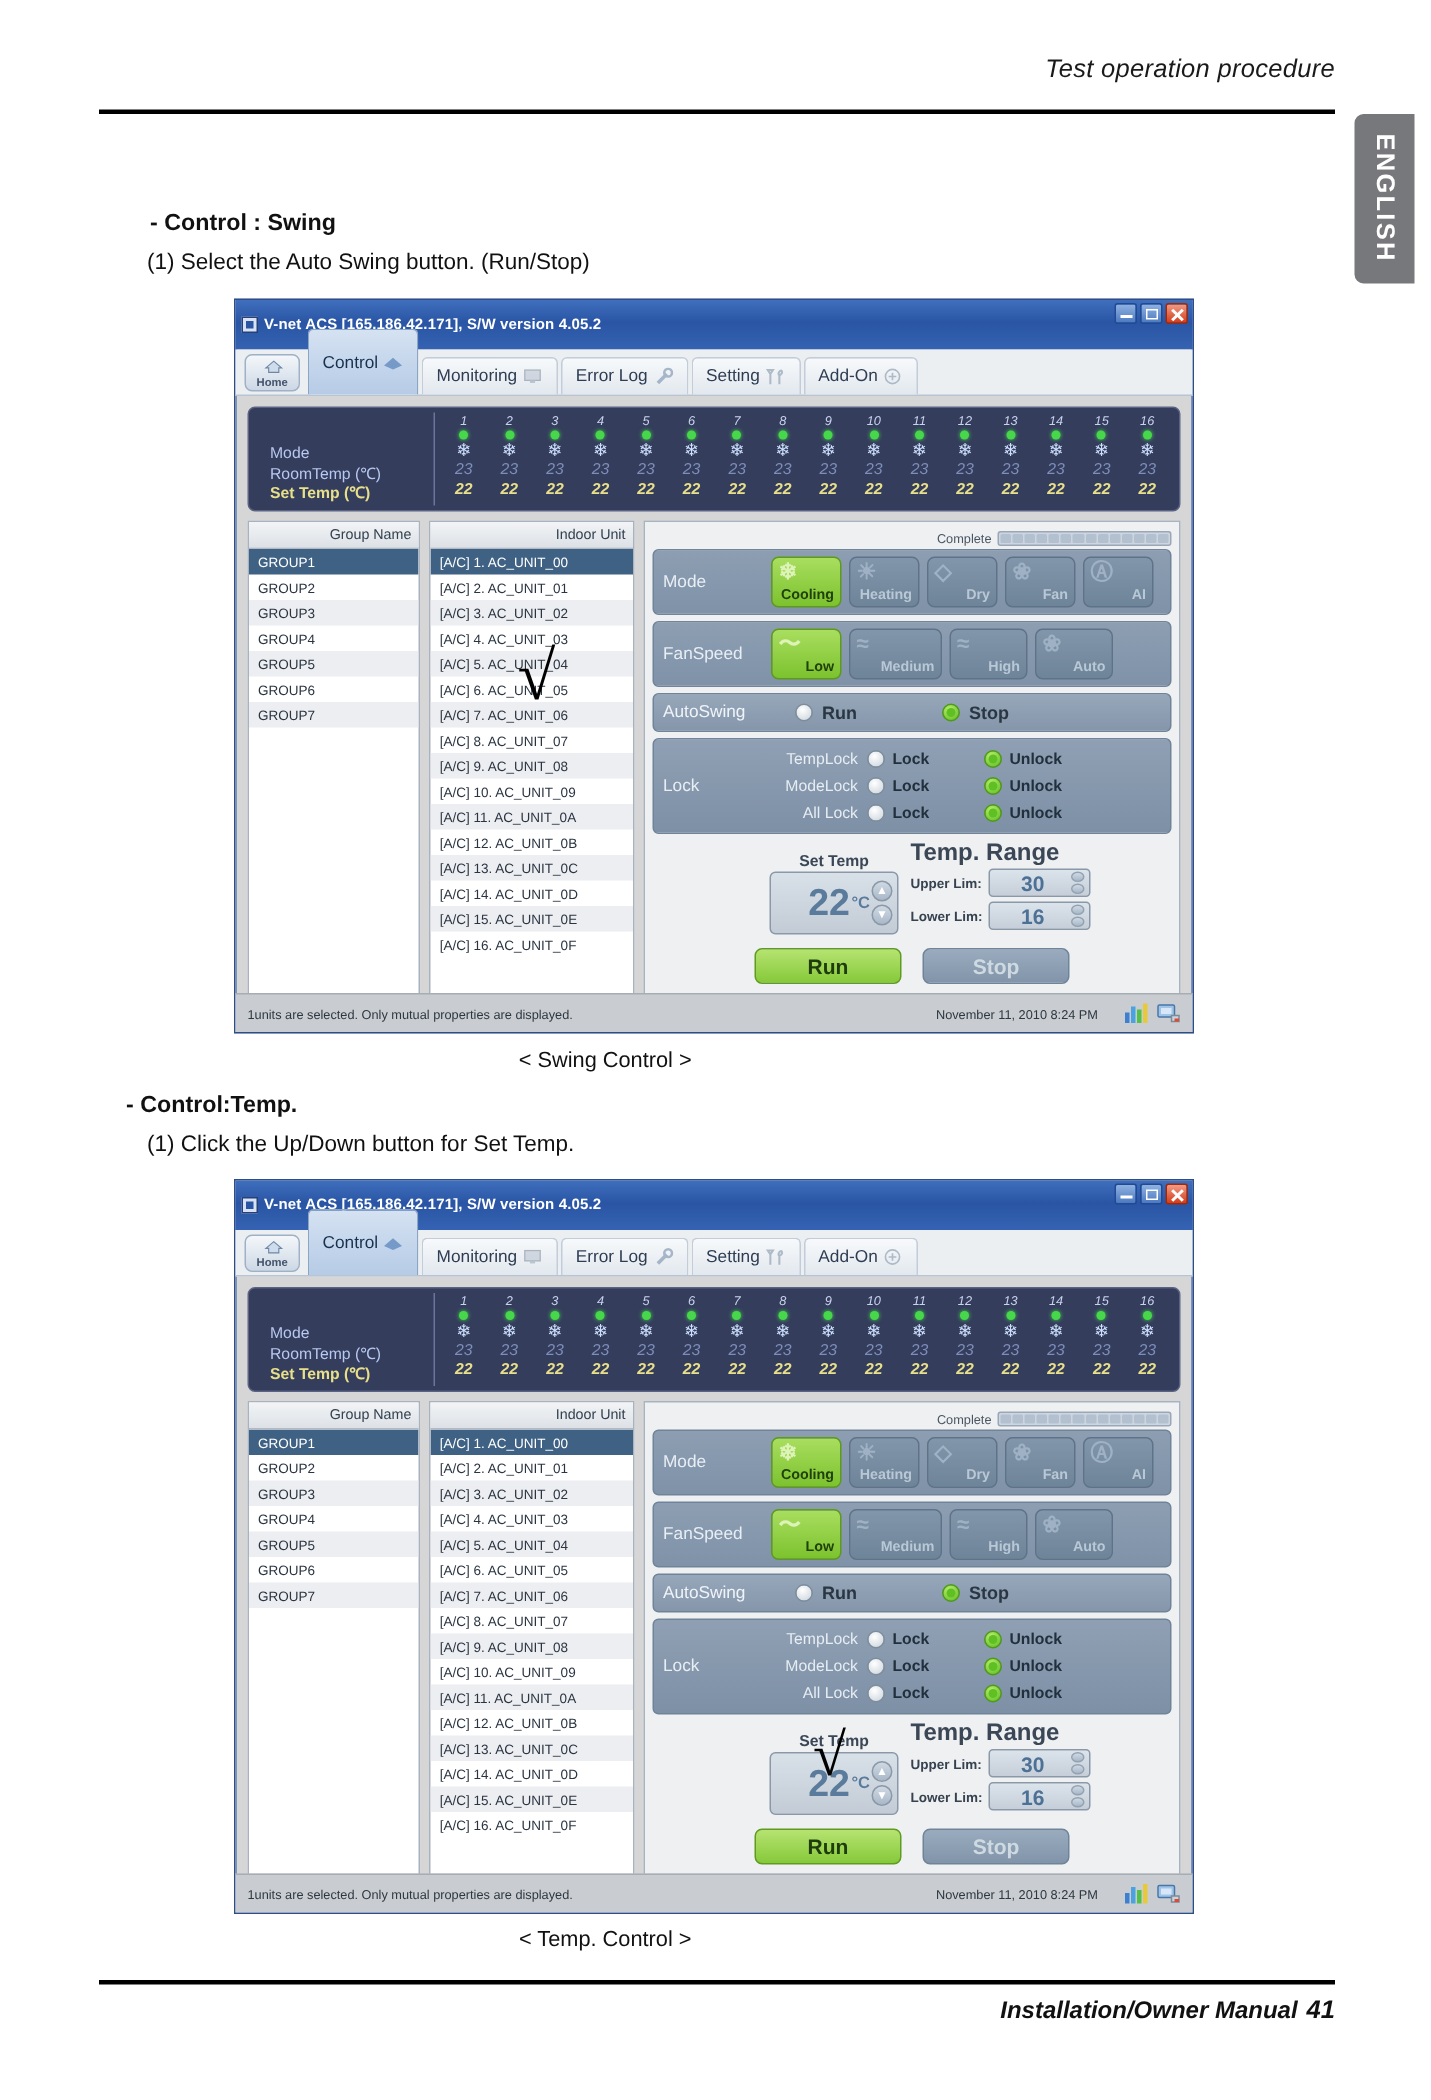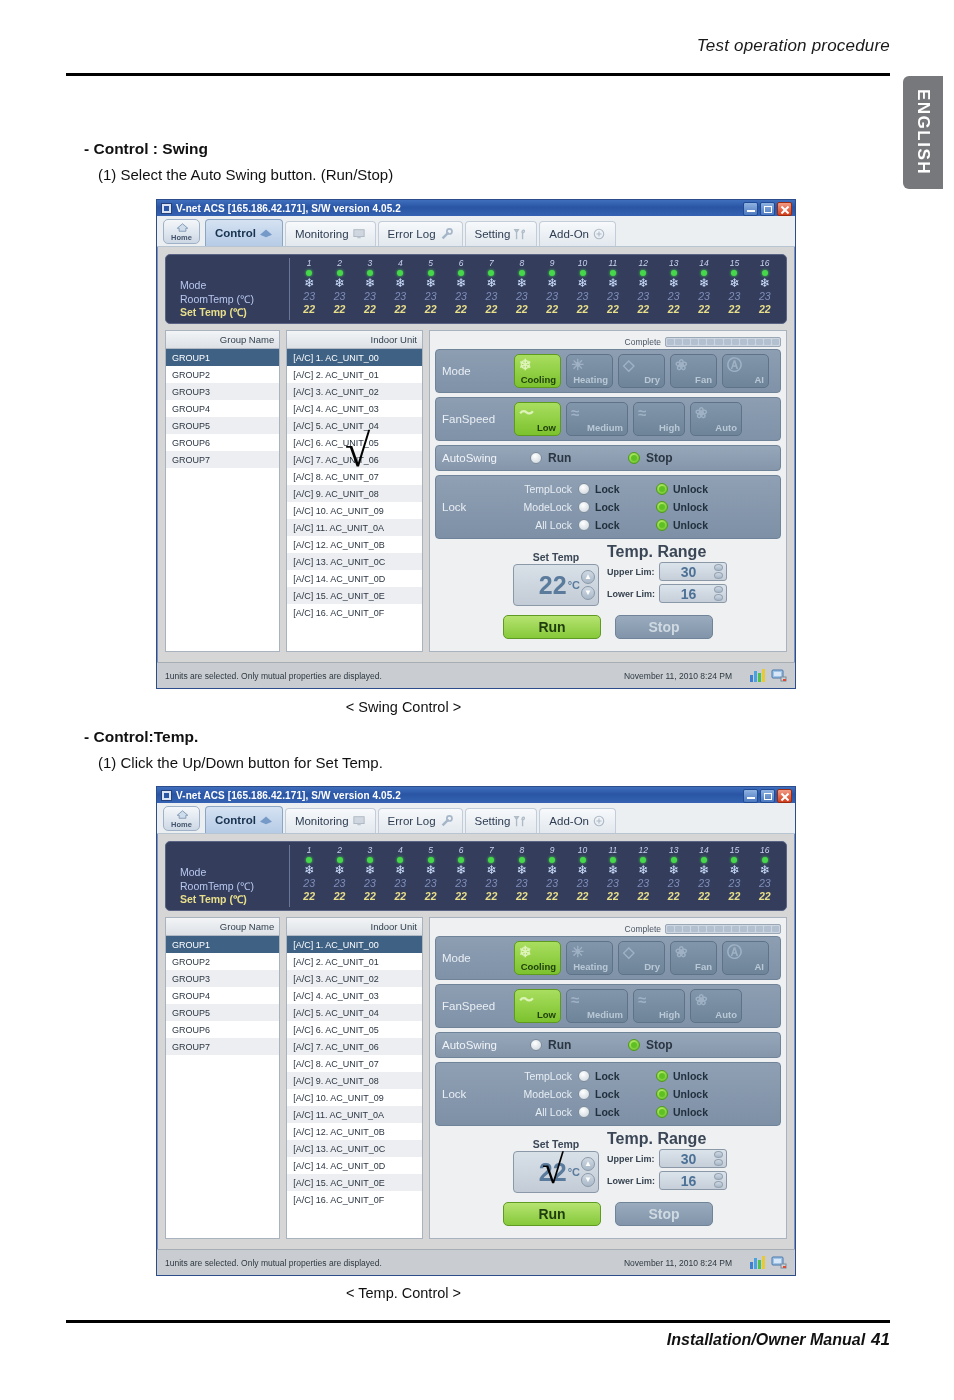--- a/index.html
+++ b/index.html
@@ -57,21 +57,21 @@
   .footer-txt .pg { font-size:17px; margin-left:6px; }
 
   
   .app-window {
     position:absolute; width:640px; height:490px;
     background:#d6d6d6;
     border:1px solid #2d4d8a;
     box-shadow: 0 0 0 1px #7b93bd inset;
   }
   .titlebar {
-    height:16px;
+    height:33px;
     background: linear-gradient(180deg,#3f6fbd 0%, #2a55a5 45%, #3562b2 100%);
     display:flex; align-items:center; padding:0 2px 0 4px; position:relative;
   }
   .titlebar .app-ico {
     width:11px; height:11px; background:#d9e2f2; border:1px solid #26417a;
     margin-right:4px; flex:none; position:relative;
   }
   .titlebar .app-ico:after{
     content:""; position:absolute; left:2px; top:2px; width:5px;height:5px; background:#2a55a5;
   }
@@ -112,21 +112,21 @@
   .tab {
     height:25px; padding:0 9px 0 9px; margin-right:2px;
     display:flex; align-items:center; gap:3px;
     font-size:11.5px; color:#2e3d52;
     background:linear-gradient(180deg,#f7f9fb,#e2e8ee);
     border:1px solid #c3cdda; border-bottom:none;
     border-radius:4px 4px 0 0;
   }
   .tab.active {
     background:linear-gradient(180deg,#d5e2f2,#b6cbe6);
-    color:#17324f; font-weight:bold; height:27px;
+    color:#17324f; font-weight:normal; height:44px;
     border-color:#8ba5c4;
   }
   .tab .tico { width:14px;height:12px; display:inline-block; opacity:.75;}
 
   
   .dark-panel {
     margin:7px 8px 0 8px; height:70px;
     background:#343d5c; border:1px solid #5a6384; border-radius:5px;
     display:flex; align-items:stretch; position:relative; padding:3px 6px;
   }
@@ -301,21 +301,21 @@
 
 <div class="page-header">
   <div class="ttl">Test operation procedure</div>
 </div>
 <div class="header-rule"></div>
 
 <div class="lang-tab">
   <span>ENGLISH</span>
 </div>
 
-<div class="sec-head" style="left:84px; top:140px;">- Control : Swing</div>
+<div class="sec-head" style="left:100px; top:140px;">- Control : Swing</div>
 <div class="sec-sub" style="left:98px; top:166px;">(1) Select the Auto Swing button. (Run/Stop)</div>
 
 <div class="app-window" id="win1" style="left:156px; top:199px;">
 
   <div class="titlebar">
     <span class="app-ico"></span>
     <span class="tb-text">V-net ACS [165.186.42.171],  S/W version 4.05.2</span>
     <span class="winbtns">
       <span class="winbtn min">
           <i></i>

